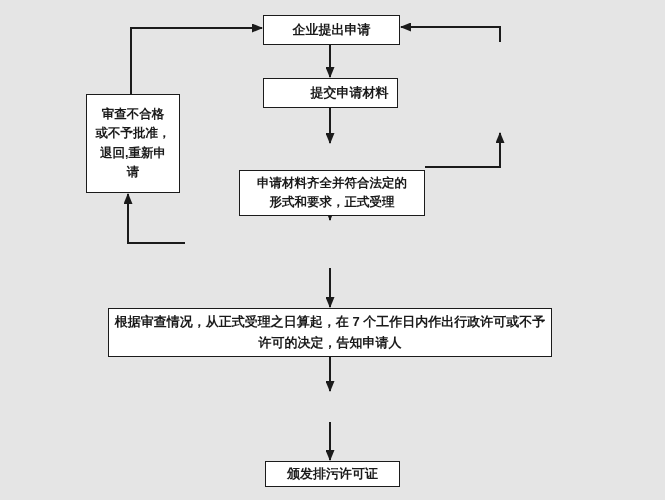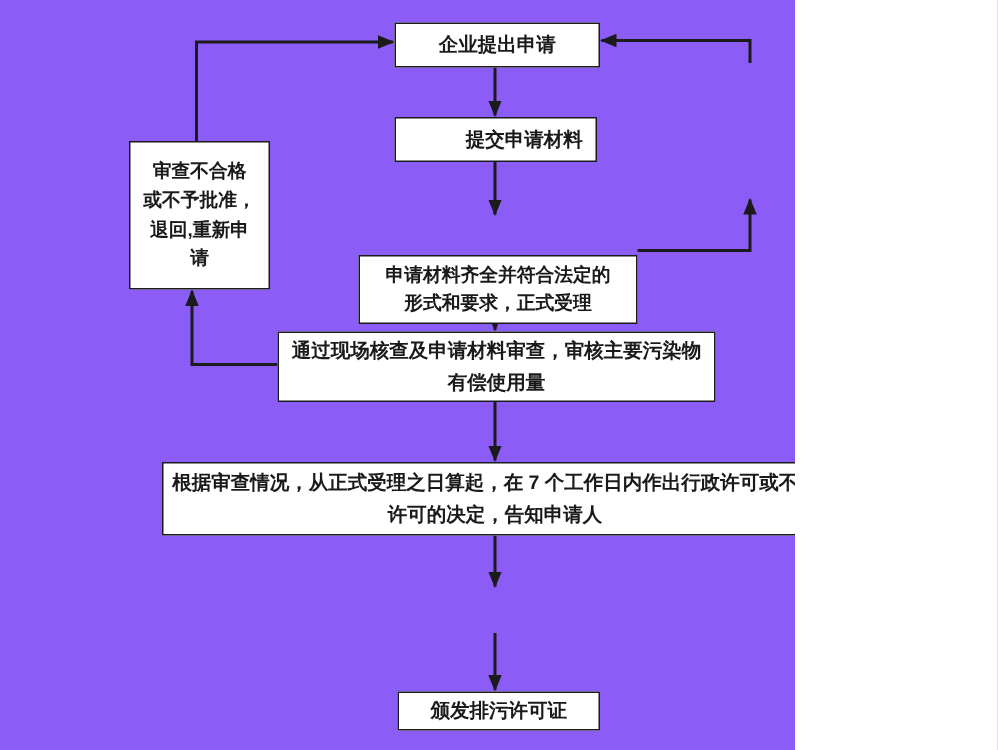--- a/index.html
+++ b/index.html
@@ -1,19 +1,19 @@
 <!DOCTYPE html>
 <html><head>
 <meta charset="utf-8">
 <style>
   html,body{margin:0;padding:0;background:#fff;}
   .canvas{
     position:relative;
-    width:530px;height:500px;
-    background:#8b5cf6;
+    width:665px;height:500px;
+    background:#e5e5e5;
     font-family:"Liberation Sans","DejaVu Sans",sans-serif;
     overflow:hidden;
   }
   .flow-node{
     position:absolute;
     box-sizing:border-box;
     border:1.6px solid #1b1b1b;
     background:#ffffff;
     display:flex;
     align-items:center;
@@ -62,19 +62,17 @@
   </svg>
 
   <div class="flow-node" id="node-apply">企业提出申请</div>
   <div class="flow-node" id="node-submit">提交申请材料</div>
   <div class="flow-node" id="node-accept">申请材料齐全并符合法定的
 形式和要求，正式受理</div>
   <div class="flow-node" id="node-reject">审查不合格
 或不予批准，
 退回,重新申
 请</div>
-  <div class="flow-node" id="node-review">通过现场核查及申请材料审查，审核主要污染物
-有偿使用量</div>
   <div class="flow-node" id="node-decision">根据审查情况，从正式受理之日算起，在 7 个工作日内作出行政许可或不予
 许可的决定，告知申请人</div>
   <div class="flow-node" id="node-issue">颁发排污许可证</div>
 
 </div>
 
 </body></html>

